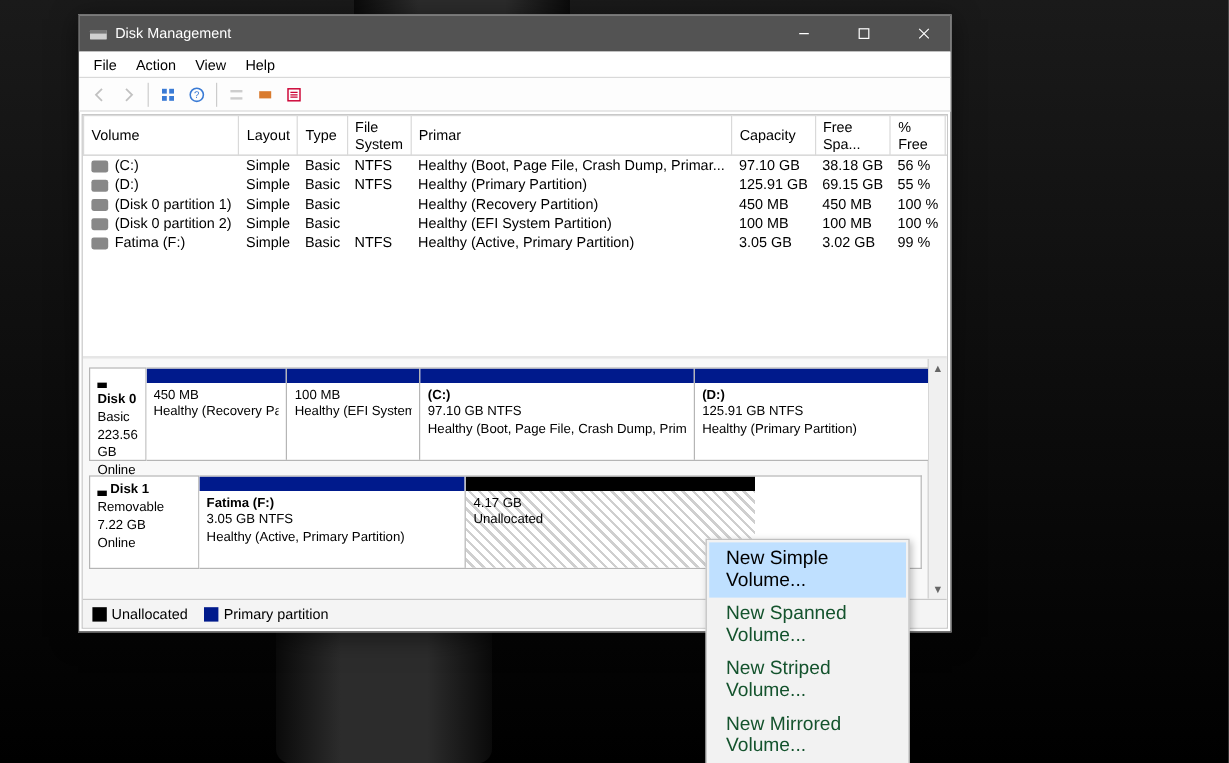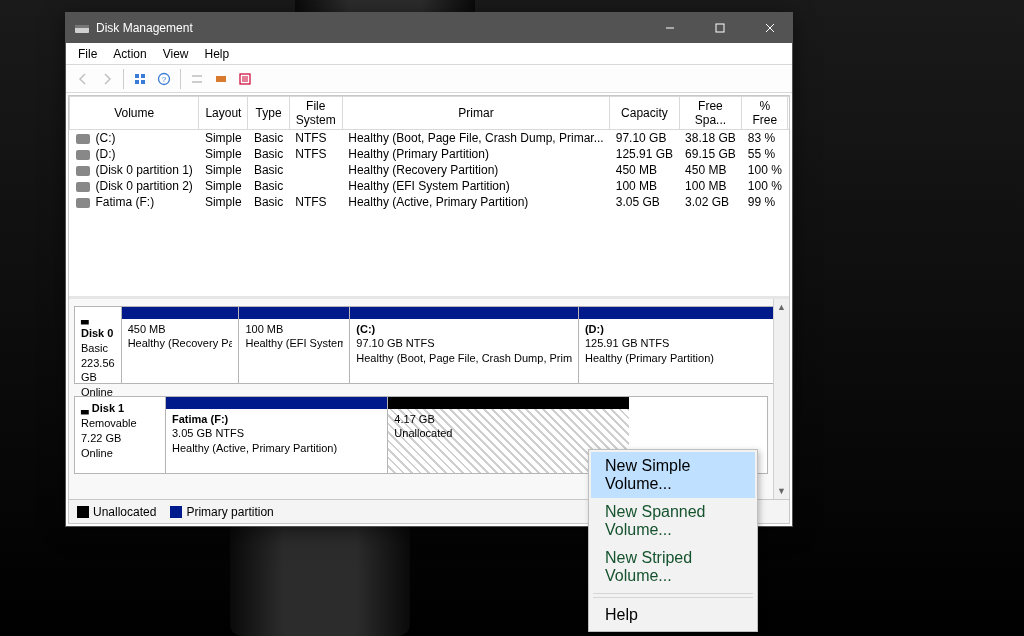--- a/index.html
+++ b/index.html
@@ -80,21 +80,21 @@
   }
 
   .volume-pane {
     height: 203px;
     overflow:auto;
     background:#fff;
     border-bottom: 3px solid #e6e6e6;
   }
   table.vols { width:100%; border-collapse:collapse; }
   table.vols th {
-    text-align:center; font-weight:normal;
+    text-align:left; font-weight:normal;
     background:#fff;
     border:1px solid #d9d9d9;
     padding: 2px 6px;
     font-size:12px;
   }
   table.vols td {
     padding: 1px 6px;
     white-space: nowrap;
     font-size:12px;
   }
@@ -283,21 +283,21 @@
         </thead>
         <tbody id="vol-body">
             <tr>
               <td><span class="vol-icon"></span>(C:)</td>
               <td>Simple</td>
               <td>Basic</td>
               <td>NTFS</td>
               <td>Healthy (Boot, Page File, Crash Dump, Primar...</td>
               <td>97.10 GB</td>
               <td>38.18 GB</td>
-              <td>83 %</td>
+              <td>56 %</td>
               <td></td>
             </tr>
             <tr>
               <td><span class="vol-icon"></span>(D:)</td>
               <td>Simple</td>
               <td>Basic</td>
               <td>NTFS</td>
               <td>Healthy (Primary Partition)</td>
               <td>125.91 GB</td>
               <td>69.15 GB</td>
@@ -409,16 +409,17 @@
       <span><span class="swatch" style="background:#000"></span><span>Unallocated</span></span>
       <span><span class="swatch" style="background:#001a8c"></span><span>Primary partition</span></span>
     </div>
   </div>
 </div>
 
 <div class="context-menu">
   <div class="cm-item hl">New Simple Volume...</div>
   <div class="cm-item dis">New Spanned Volume...</div>
   <div class="cm-item dis">New Striped Volume...</div>
+  <div class="cm-item dis">New Mirrored Volume...</div>
   <div class="cm-sep"></div>
   <div class="cm-sep"></div>
   <div class="cm-item">Help</div>
 </div>
 
 </body></html>

